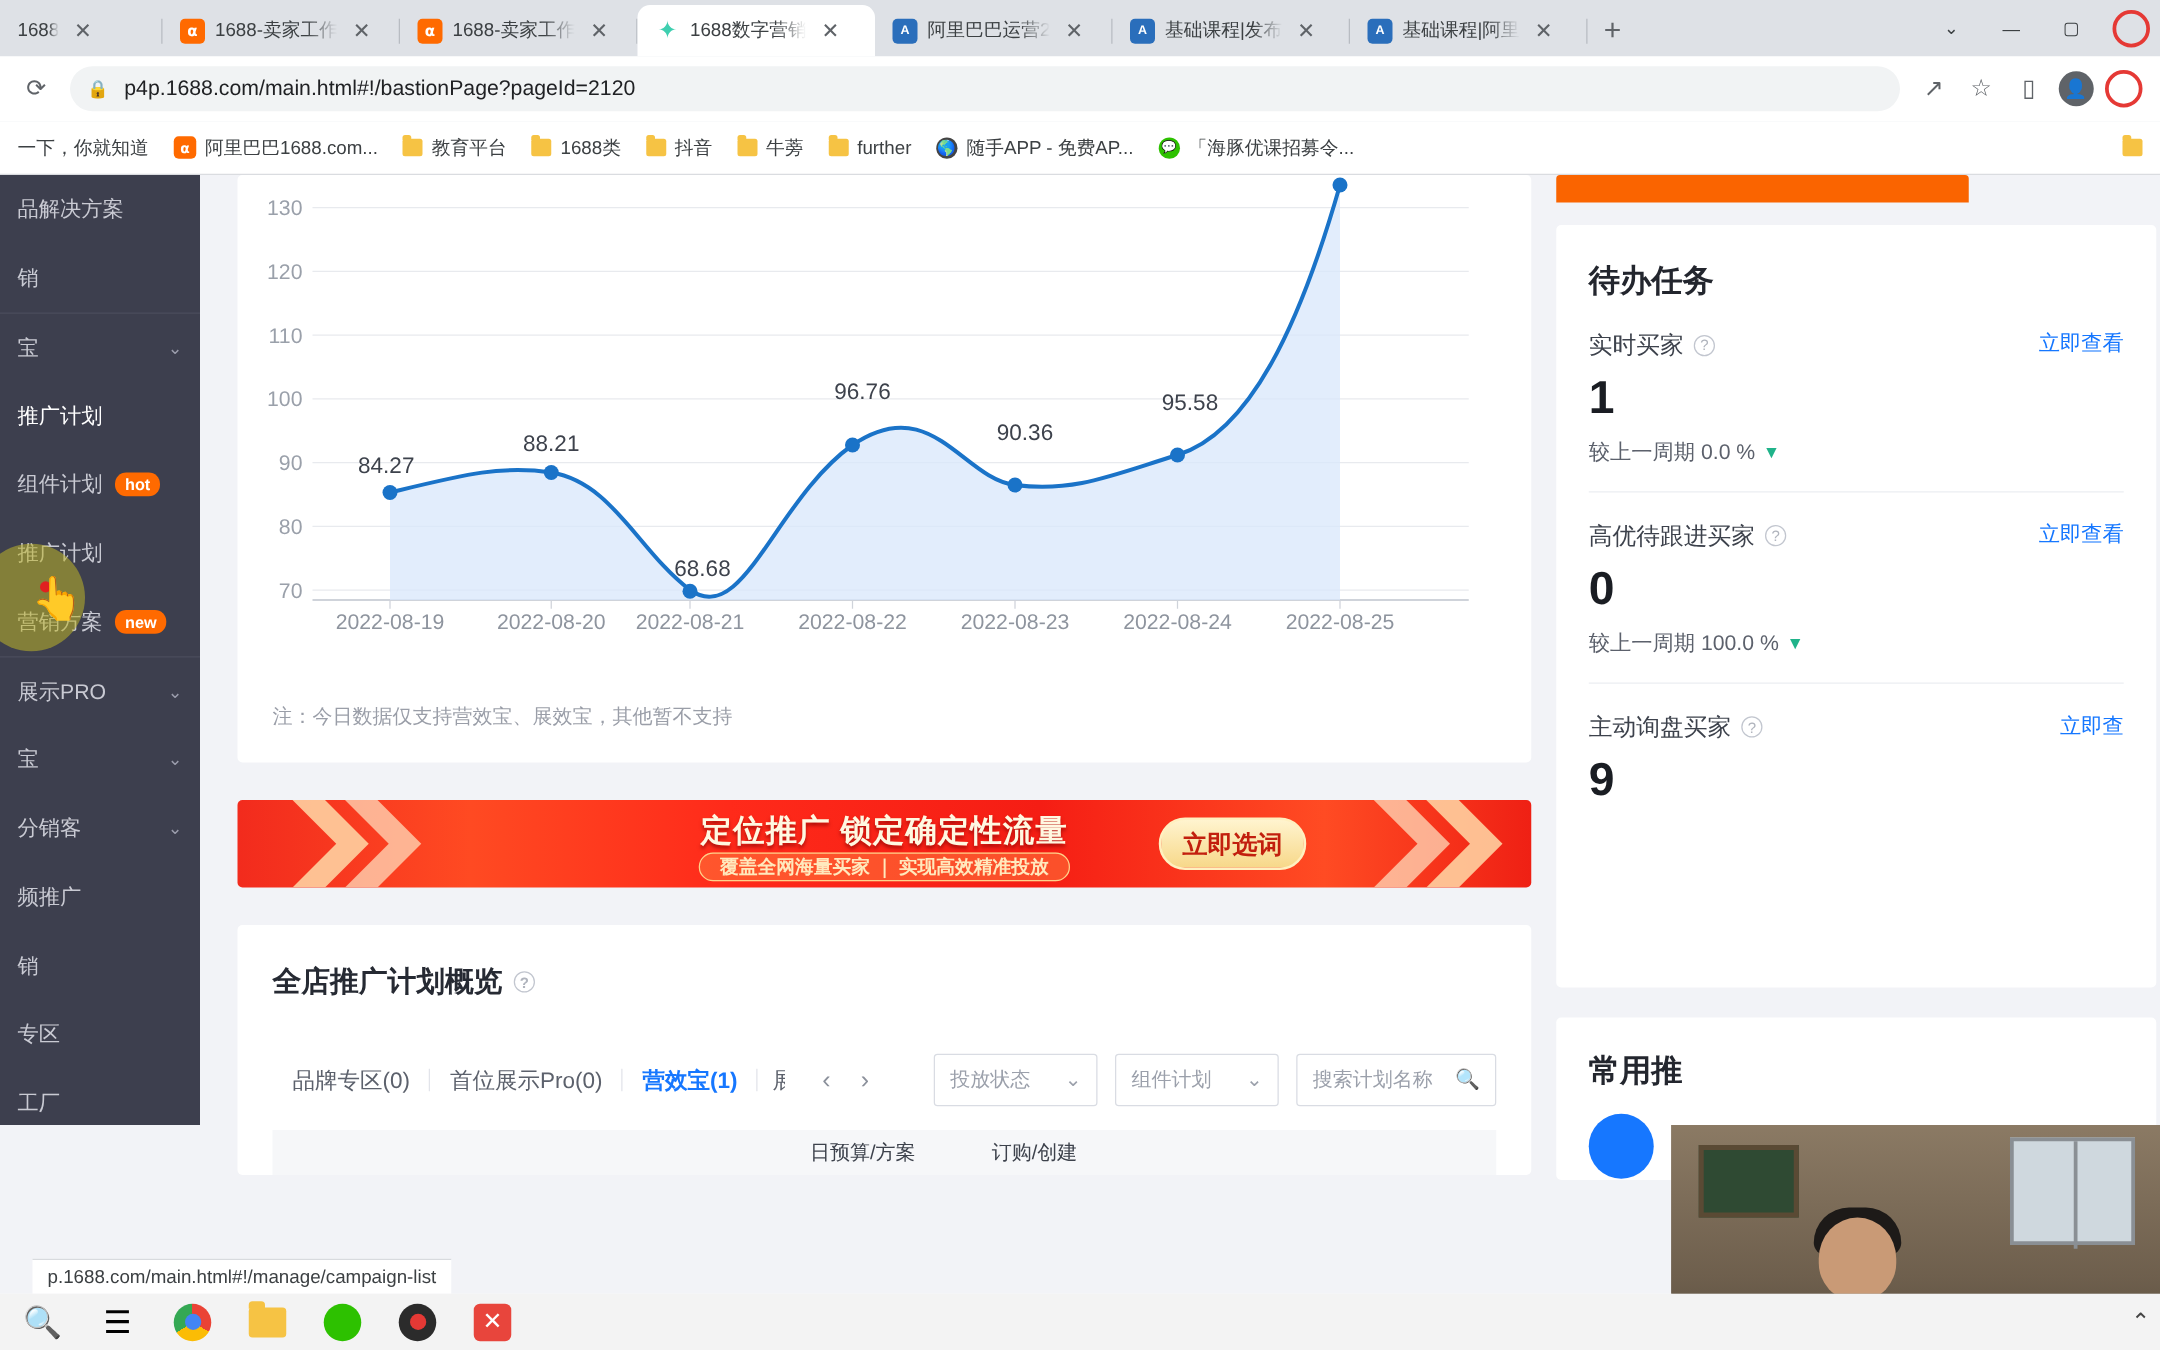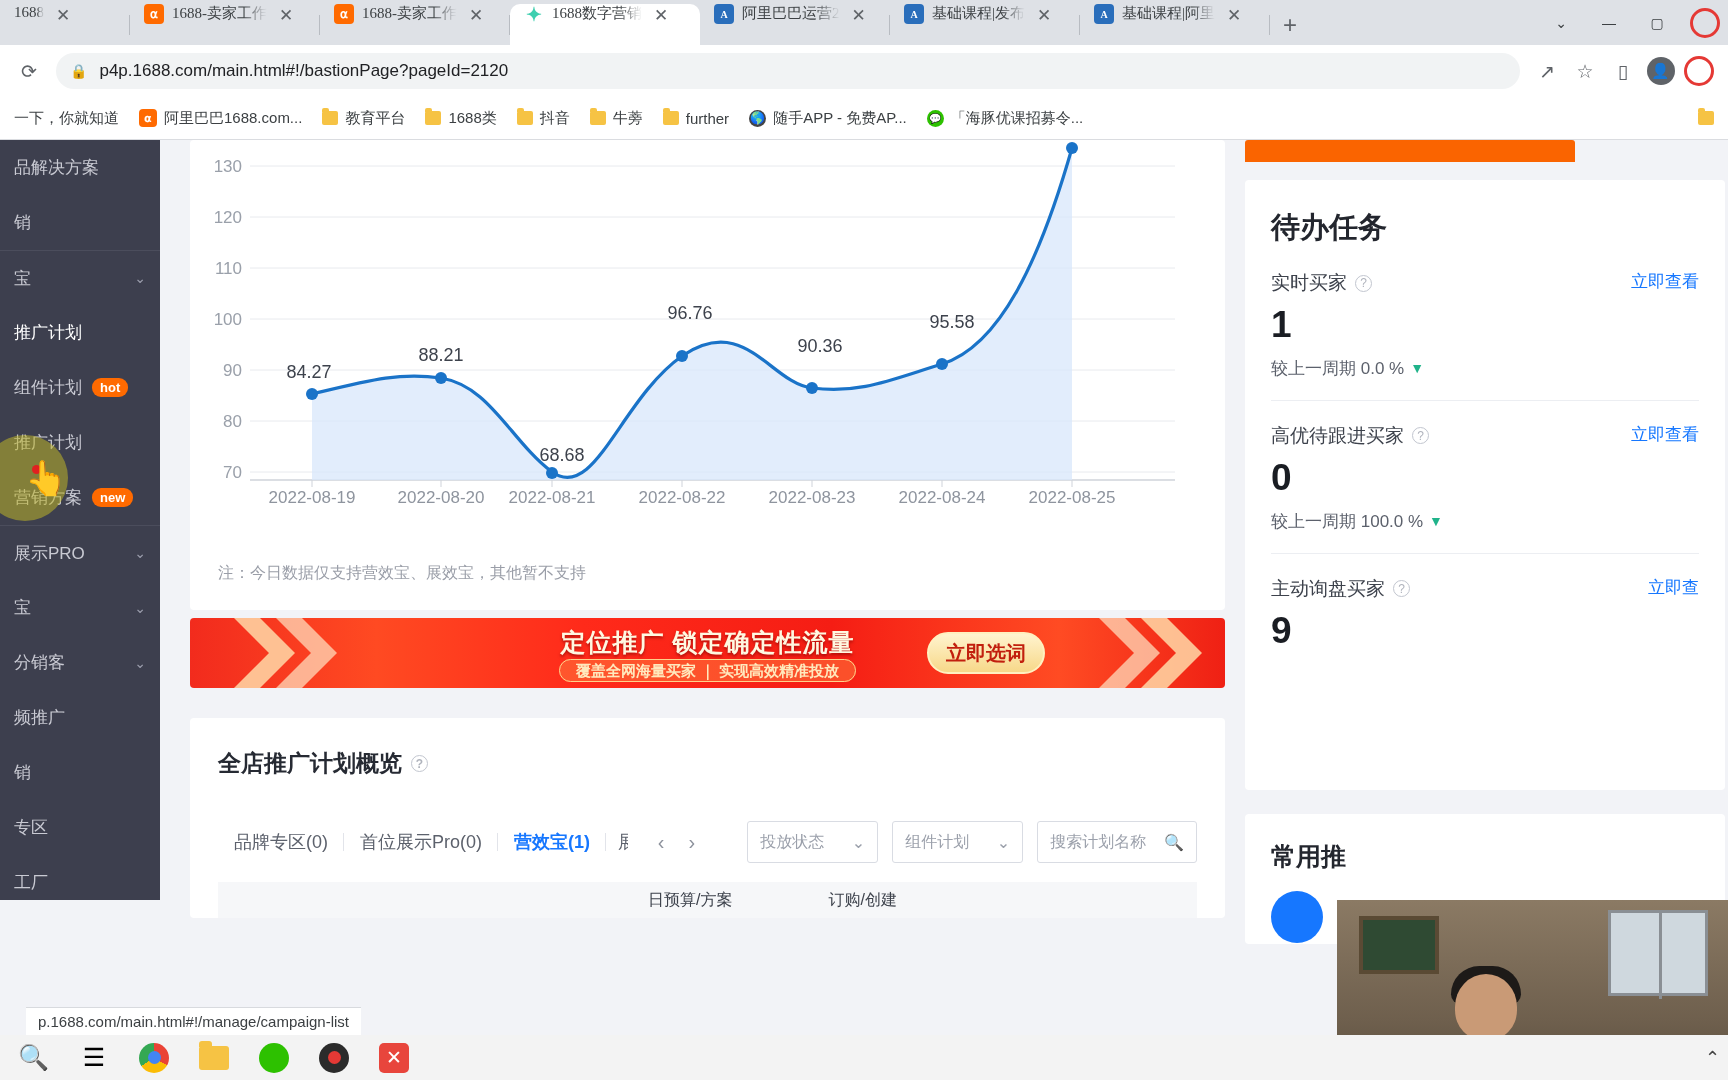--- a/index.html
+++ b/index.html
@@ -9,24 +9,23 @@
     overflow: hidden;
     background: #fff;
   }
   body { position: relative; }
 
   
   .browser-chrome { position: absolute; top:0; left:0; width:1728px; height:140px; background:#dee1e6; }
 
   .tabstrip { position:absolute; top:0; left:0; height:45px; width:1728px; display:flex; align-items:flex-end; }
   .tab {
-    position:relative; height:41px; display:flex; align-items:flex-start;
+    position:relative; height:41px; display:flex; align-items:center;
     padding:0 10px 0 14px; gap:8px; min-width:0; font-size:15px; color:#3c4043;
     border-radius:10px 10px 0 0;
-    font-family:Liberation Serif, serif;
   }
   .tab .sep { position:absolute; right:0; top:11px; height:20px; width:1px; background:#b8bcc2; }
   .tab.active { background:#fff; }
   .tab-fav { width:20px; height:20px; flex:0 0 20px; border-radius:4px; display:flex; align-items:center; justify-content:center; font-size:12px; font-weight:bold; color:#fff; }
   .fav-ali { background:#ff6a00; }
   .fav-blue { background:#2a6ebb; font-size:10px; }
   .fav-green { background:transparent; color:#3fcfb0; font-size:19px; }
   .tab-title { white-space:nowrap; overflow:hidden; max-width:150px;
      -webkit-mask-image: linear-gradient(to right, #000 75%, transparent 100%);
      mask-image: linear-gradient(to right, #000 75%, transparent 100%); }
@@ -68,21 +67,21 @@
   .red-dot { position:absolute; width:9px; height:9px; border-radius:50%; background:#e02020; }
 
   
   .main { position:absolute; left:190px; top:0; width:1035px; }
   .card { background:#fff; border-radius:4px; }
 
   .chart-card { position:relative; height:470px; padding:0; }
   .chart-area { position:relative; width:1035px; height:400px; }
   .note { position:absolute; left:28px; bottom:26px; font-size:16px; color:#9a9ea8; }
 
-  .banner { margin-top:8px; height:70px; border-radius:4px; overflow:hidden; position:relative;
+  .banner { margin-top:30px; height:70px; border-radius:4px; overflow:hidden; position:relative;
     background:linear-gradient(90deg,#f22b1d 0%, #ff4a22 18%, #ff2a1a 38%, #f51d14 62%, #ff4b23 84%, #ef2014 100%);padding-left:24px; }
   .banner .chev-l, .banner .chev-r { position:absolute; top:0; height:70px; width:120px; }
   .banner-text { position:absolute; left:0; width:100%; top:8px; text-align:center; font-size:25px; font-weight:bold; color:#fff8e1;
      text-shadow:0 2px 3px rgba(120,0,0,.6); letter-spacing:1px;}
   .banner-sub { position:absolute; left:0; width:100%; top:44px; text-align:center; font-size:15px; font-weight:bold; color:#ffe9bd; }
   .banner-sub span.pill { background:rgba(255,120,60,.55); border:1px solid #ffd08a; border-radius:12px; padding:2px 16px; }
   .banner-btn { position:absolute; right:180px; top:14px; width:118px; height:42px; border-radius:21px;
      background:linear-gradient(180deg,#fff4cf,#f7d889); border:2px solid #fff0c0; display:flex;align-items:center;justify-content:center;
      font-size:20px; font-weight:bold; color:#c21f0e; }
 
@@ -98,21 +97,21 @@
      justify-content:space-between; padding:0 12px; font-size:16px; color:#9ba0ab; margin-left:14px;}
   .searchbox { height:42px; width:165px; border:1px solid #d9dce3; border-radius:3px; display:flex; align-items:center;
      justify-content:space-between; padding:0 12px; font-size:16px; color:#9ba0ab; margin-left:14px;}
   .table-head { position:absolute; left:28px; right:28px; bottom:0; height:36px; background:#f6f7f9; display:flex; align-items:center; }
   .th { font-size:16px; color:#3d424c; }
 
   
   .right { position:absolute; left:1245px; top:0; width:480px; }
   .orange-bar { height:22px; background:#fa6400; border-radius:3px 3px 0 0; width:330px; margin-left:0; }
   .todo-card { margin-top:18px; background:#fff; border-radius:4px; width:480px; padding:28px 26px 10px 26px; height:610px; }
-  .todo-title { font-size:29px; font-weight:bold; color:#23262e; }
+  .todo-title { font-size:25px; font-weight:bold; color:#23262e; }
   .todo-item { padding-top:22px; }
   .todo-row { display:flex; justify-content:space-between; }
   .todo-label { font-size:19px; color:#3d424c; display:flex; align-items:center; gap:8px; }
   .todo-link { font-size:17px; color:#1677ff; white-space:nowrap; }
   .todo-value { font-size:37px; font-weight:bold; color:#1a1d23; margin-top:10px; line-height:1.05; }
   .todo-delta { font-size:17px; color:#5c616c; margin-top:12px; display:flex; align-items:center; gap:6px; }
   .tri-down { color:#20b38a; font-size:14px; }
   .tri-up { color:#e8443a; font-size:14px; }
   .divider { border-top:1px solid #eceef2; margin-top:20px; }
   .common-card { margin-top:24px; background:#fff; border-radius:4px; width:480px; height:130px; padding:26px; }
@@ -460,21 +459,21 @@
           <span>⌄</span>
         </div>
         <div class="searchbox">
           <span>搜索计划名称</span>
           <span>🔍</span>
         </div>
       </div>
 
       <div class="table-head">
         <span class="th" style="margin-left:430px;">日预算/方案</span>
-        <span class="th" style="margin-left:96px;">订购/创建</span>
+        <span class="th" style="margin-left:61px;">订购/创建</span>
       </div>
     </div>
   </div>
 
   <div class="right">
     <div class="orange-bar"></div>
 
     <div class="todo-card">
       <div class="todo-title">待办任务</div>
 

